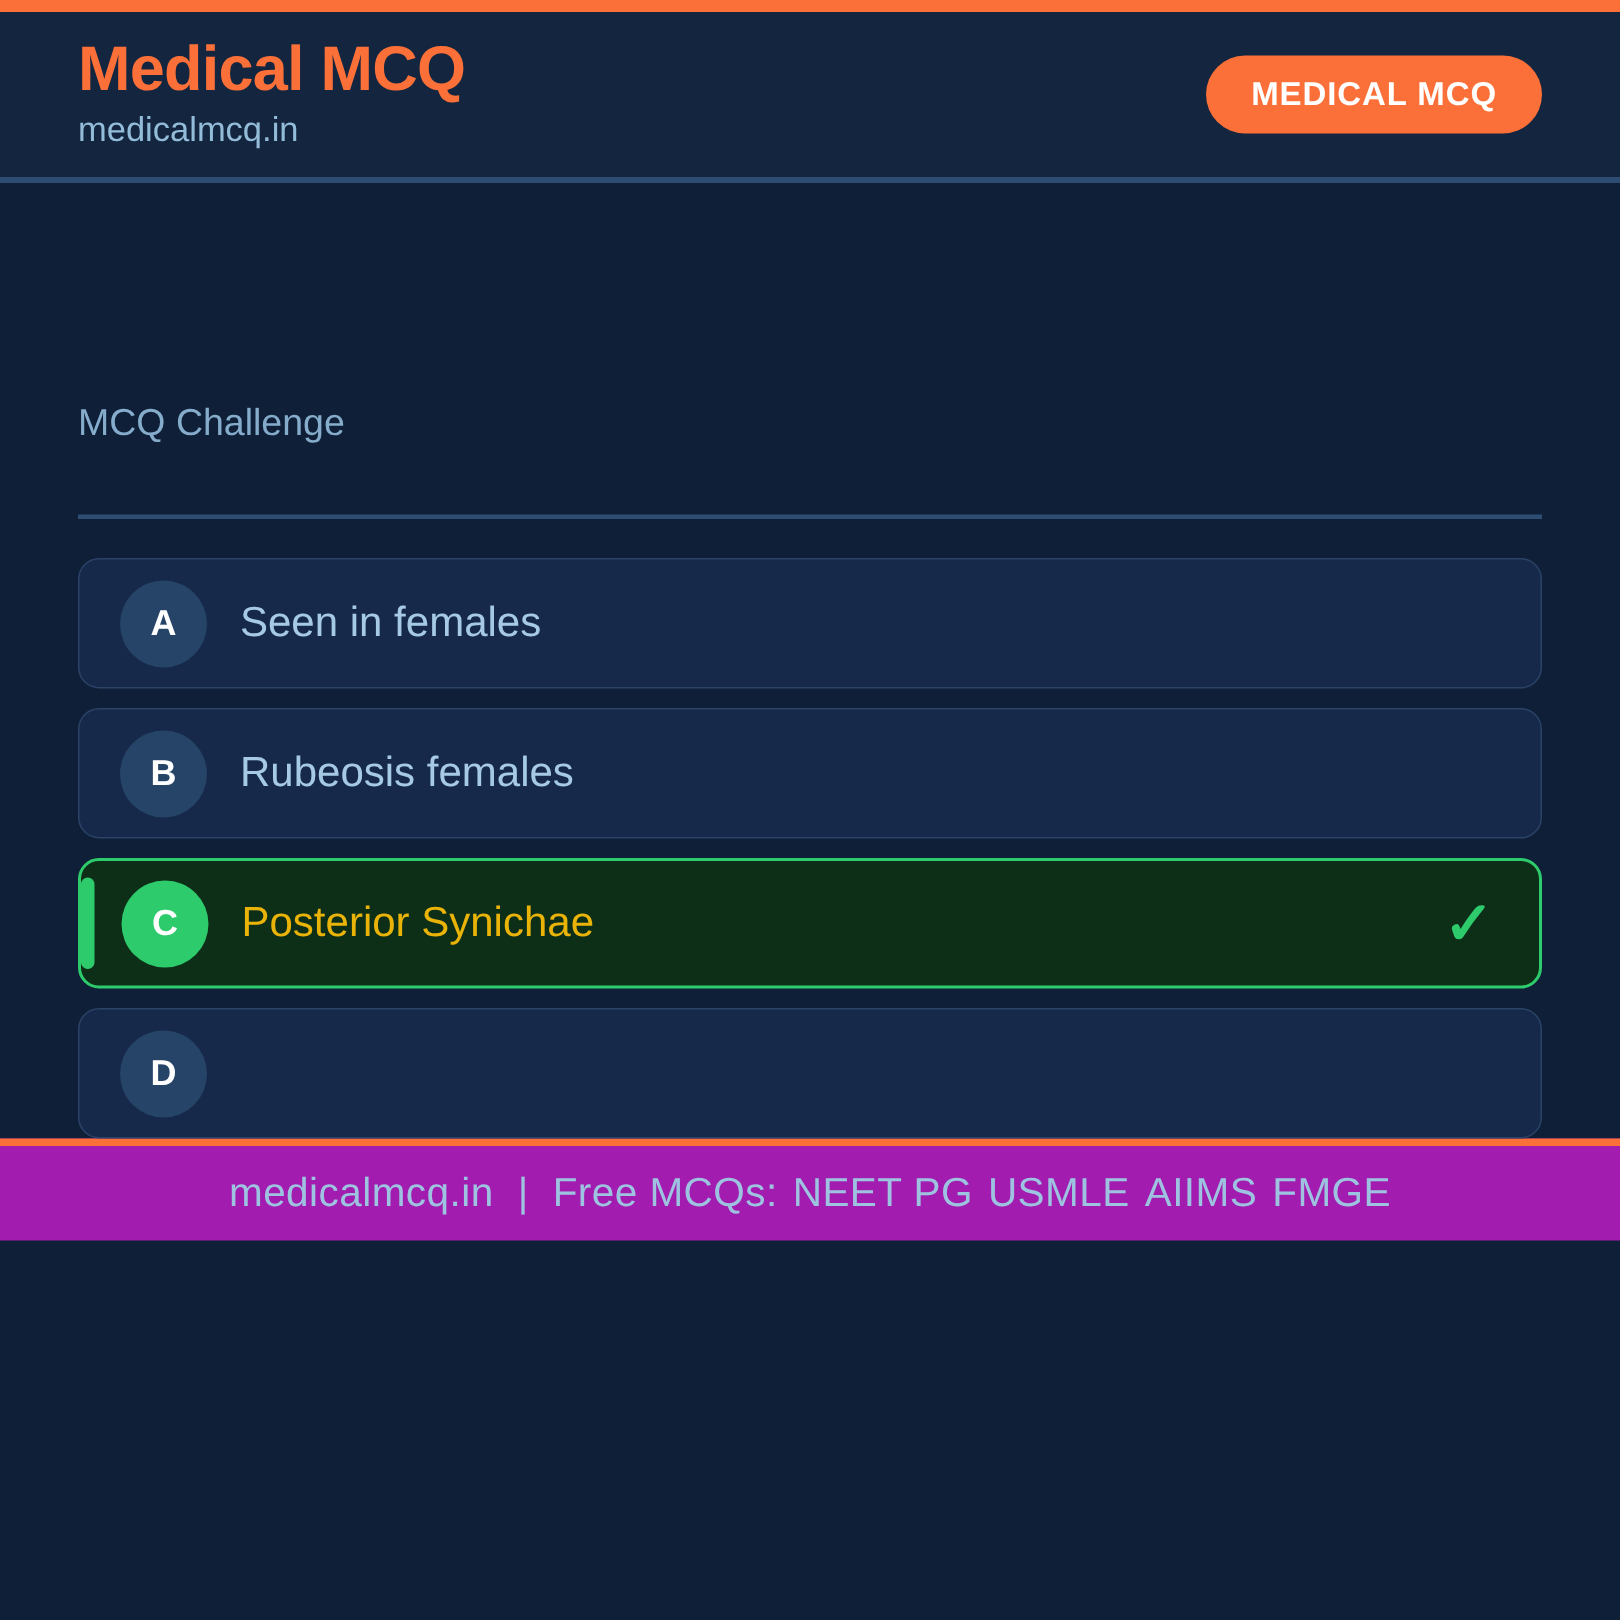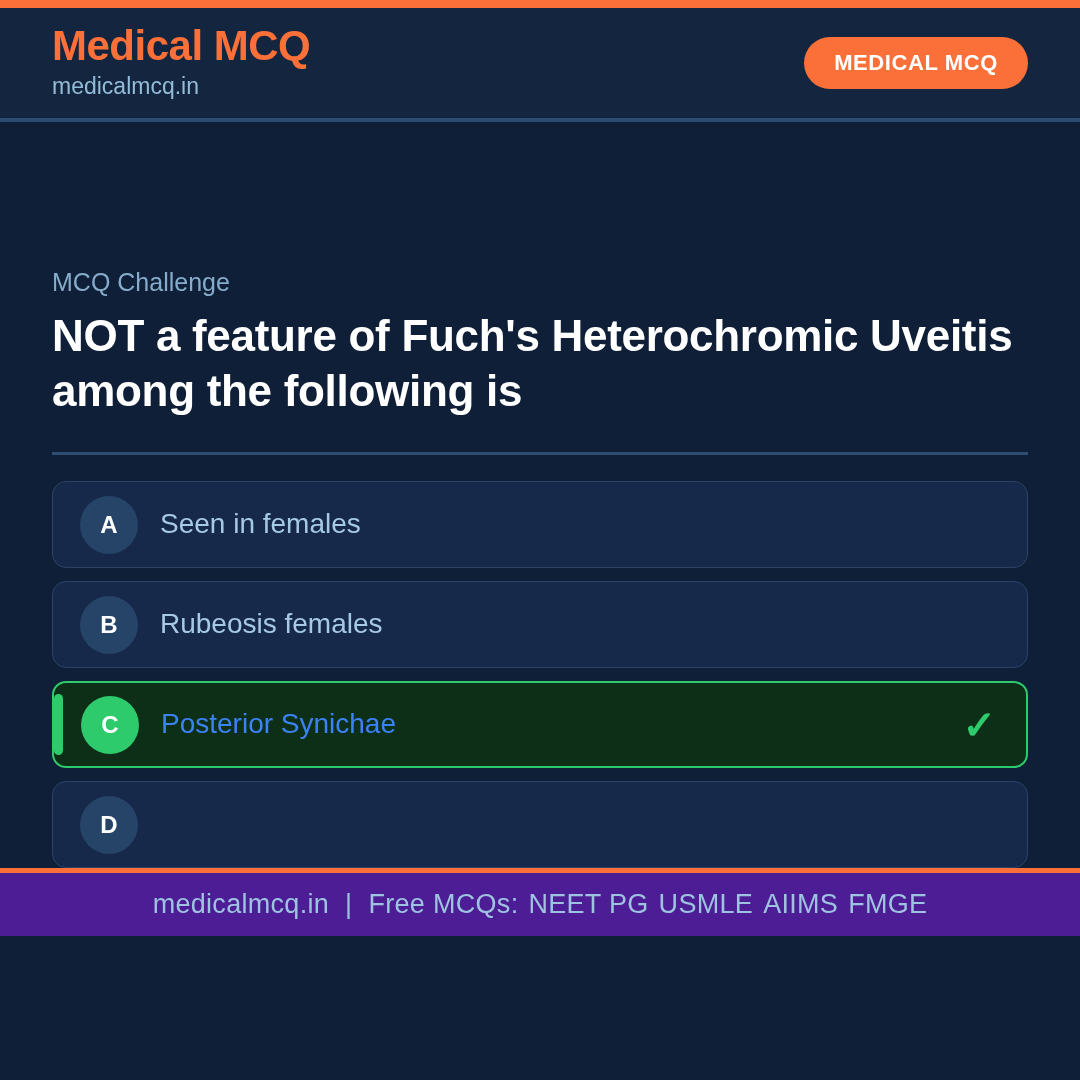--- a/index.html
+++ b/index.html
@@ -128,35 +128,35 @@
     border:2px solid #2ecb6c;
   }
   .option.correct .accent {
     position:absolute;
     left:0px; top:11px; bottom:11px;
     width:9px;
     border-radius:5px;
     background:#2ecb6c;
   }
   .option.correct .letter { background:#2ecb6c; color:#ffffff; }
-  .option.correct .otext { color:#3b82f6; }
+  .option.correct .otext { color:#eab308; }
   .option.correct .tick {
     display:block;
     color:#2ecb6c;
     font-size:40px;
     line-height:1;
     font-weight:bold;
     flex:0 0 auto;
   }
 
   
   .footer {
     flex:0 0 auto;
     height:68px;
-    background:#4c1d95;
+    background:#a21caf;
     border-top:5px solid #fb7038;
     display:flex;
     align-items:center;
     justify-content:center;
   }
   .footer-text {
     font-size:27px;
     color:#9dc3e0;
     letter-spacing:0.3px;
     white-space:nowrap;
@@ -176,21 +176,20 @@
       <div class="brand-title">Medical MCQ</div>
       <div class="brand-sub">medicalmcq.in</div>
     </div>
     <div class="badge-pill">MEDICAL MCQ</div>
   </div>
 
   <div class="body">
 
     <div class="q-wrap">
       <div class="eyebrow">MCQ Challenge</div>
-      <div class="question">NOT a feature of Fuch's Heterochromic Uveitis among the following is</div>
     </div>
 
     <div class="divider"></div>
 
     <div class="options">
 
       <div class="option">
         <div class="letter">A</div>
         <div class="otext">Seen in females</div>
 

